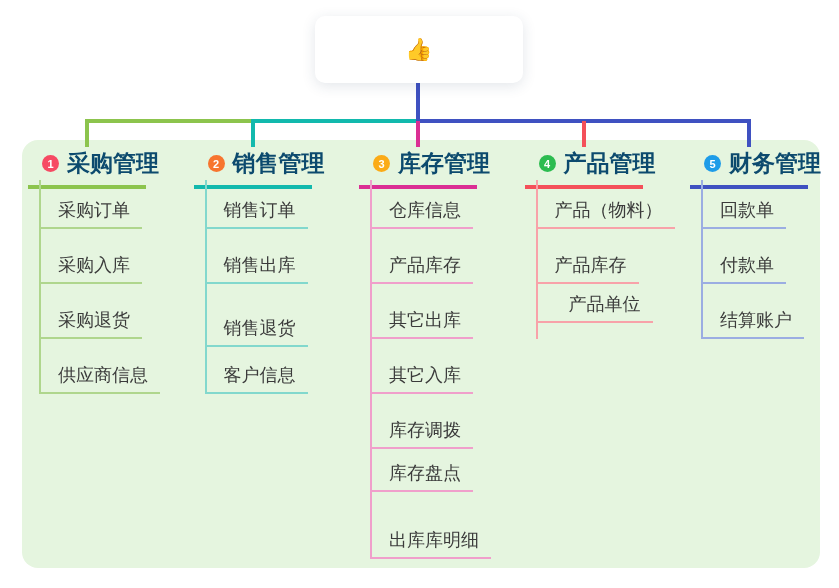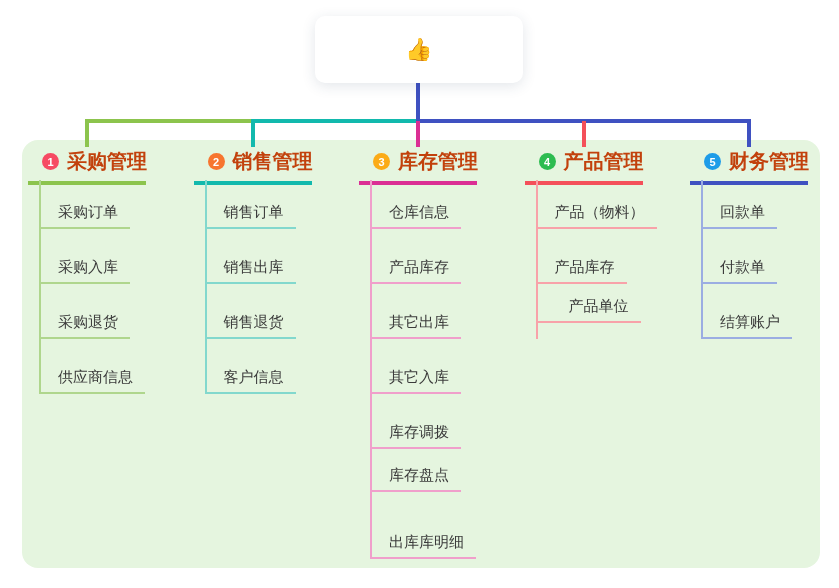--- a/index.html
+++ b/index.html
@@ -32,30 +32,30 @@
     position: absolute; left: 0; top: 0; width: 118px;
     display: flex; align-items: center; gap: 8px;
     padding: 2px 0 6px 14px;
     border-bottom: 4px solid #999; cursor: pointer;
   }
   .badge {
     width: 17px; height: 17px; border-radius: 50%; flex: 0 0 17px;
     color: #fff; font-size: 11px; font-weight: bold;
     display: flex; align-items: center; justify-content: center;
   }
-  .branch-label { font-size: 20px; font-weight: 600; color: #c2410c; white-space: nowrap; }
+  .branch-label { font-size: 23px; font-weight: 600; color: #0c4a6e; white-space: nowrap; }
 
   .spine { position: absolute; left: 11px; width: 2px; }
 
   .child {
     position: absolute; left: 12px; height: 29px;
     padding: 0 12px 5px 18px; width: max-content;
     display: flex; align-items: flex-end;
     border-bottom: 2px solid #ccc;
-    font-size: 15px; color: #3b3b3b; white-space: nowrap; cursor: pointer;
+    font-size: 18px; color: #3b3b3b; white-space: nowrap; cursor: pointer;
   }
 </style>
 </head>
 <body style="background: rgb(255, 255, 255);">
 
 <div class="canvas">
   <div class="panel" style="background: rgb(229, 245, 223);"></div>
 
   <div class="root-card">
     <span class="root-icon">👍</span>
@@ -85,21 +85,21 @@
         <div class="child" style="top: 219px; border-bottom-color: rgb(175, 214, 141);">供应商信息</div>
       </div>
       <div class="branch" style="left: 193.5px; top: 146px;">
         <div class="branch-header" style="border-bottom-color: rgb(18, 185, 173);">
           <span class="badge" style="background: rgb(247, 117, 47);">2</span>
           <span class="branch-label">销售管理</span>
         </div>
         <div class="spine" style="top: 34px; height: 214px; background: rgb(130, 216, 205);"></div>
         <div class="child" style="top: 54px; border-bottom-color: rgb(130, 216, 205);">销售订单</div>
         <div class="child" style="top: 109px; border-bottom-color: rgb(130, 216, 205);">销售出库</div>
-        <div class="child" style="top: 164px; border-bottom-color: rgb(130, 216, 205); text-align: center;">销售退货</div>
+        <div class="child" style="top: 172px; border-bottom-color: rgb(130, 216, 205); text-align: center;">销售退货</div>
         <div class="child" style="top: 219px; border-bottom-color: rgb(130, 216, 205);">客户信息</div>
       </div>
       <div class="branch" style="left: 359px; top: 146px;">
         <div class="branch-header" style="border-bottom-color: rgb(219, 47, 148);">
           <span class="badge" style="background: rgb(251, 171, 23);">3</span>
           <span class="branch-label">库存管理</span>
         </div>
         <div class="spine" style="top: 34px; height: 379px; background: rgb(240, 159, 203);"></div>
         <div class="child" style="top: 54px; border-bottom-color: rgb(240, 159, 203);">仓库信息</div>
         <div class="child" style="top: 109px; border-bottom-color: rgb(240, 159, 203);">产品库存</div>

